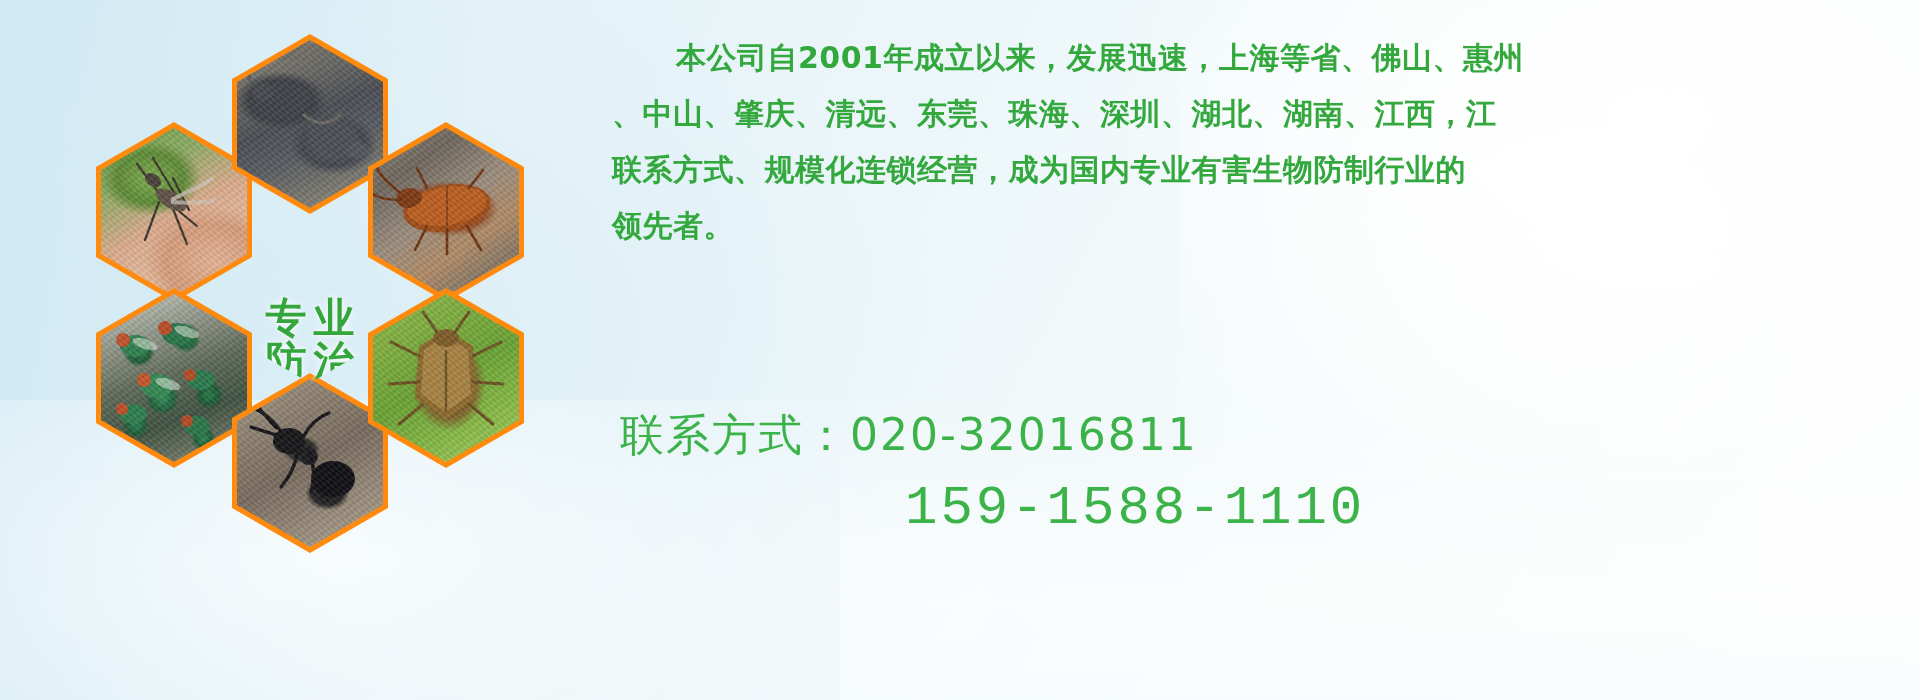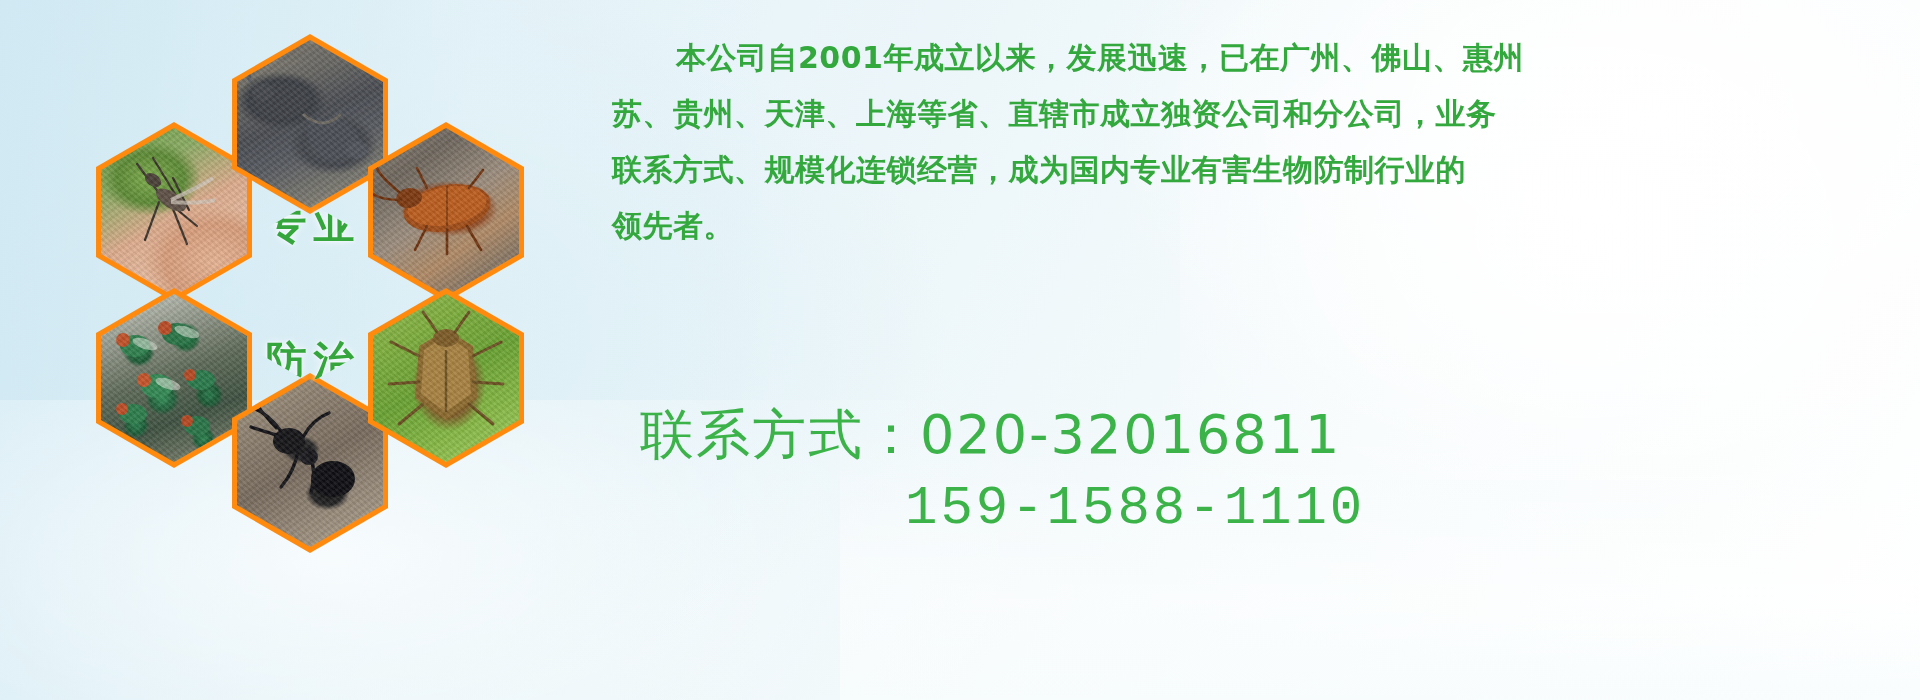--- a/index.html
+++ b/index.html
@@ -49,22 +49,22 @@
   .hex-fly{left:0px;top:272px;}
   .hex-ant{left:136px;top:357px;}
   .hex-stinkbug{left:272px;top:272px;}
 
   .hex-center{
     left:136px;top:187px;width:156px;height:180px;
     background:transparent;
   }
   .hex-center .label{
     position:absolute;left:0;top:0;width:156px;height:180px;
-    display:flex;flex-direction:column;align-items:center;justify-content:space-between;
-    gap:16px;
+    display:flex;flex-direction:column;align-items:center;justify-content:flex-end;
+    gap:0;
   }
   .hex-center .label span{
     font-size:41px;font-weight:bold;color:#34a63c;
     letter-spacing:7px;text-indent:7px;line-height:1.05;
     text-shadow:0 0 3px rgba(255,255,255,0.9),0 0 8px rgba(255,255,255,0.8);
     font-family:"DejaVu Sans","Liberation Sans",sans-serif;
   }
 
   
   .art-mosquito{
@@ -128,21 +128,21 @@
   }
   #about-paragraph .ln{display:block;white-space:nowrap;}
   #about-paragraph .ln.first{text-indent:64px;}
 
   #contact{
     position:absolute;left:620px;top:398px;width:1280px;
     color:#3bb349;
     font-family:"DejaVu Sans","Liberation Sans",sans-serif;
   }
   #contact .line1{
-    font-size:54px;line-height:74px;font-weight:500;letter-spacing:2px;margin-left:20px;
+    font-size:44px;line-height:74px;font-weight:500;letter-spacing:2px;
   }
   #contact .line2{
     font-size:54px;line-height:74px;font-weight:500;letter-spacing:3px;
     padding-left:285px;
     font-family:Liberation Mono, monospace;
   }
 </style>
 </head>
 <body>
 
@@ -288,22 +288,22 @@
     <div class="hex hex-center">
       <div class="label">
         <span>专业</span>
         <span>防治</span>
       </div>
     </div>
   </div>
 
   <div id="copy">
     <div id="about-paragraph">
-      <span class="ln first">本公司自2001年成立以来，发展迅速，已在广州、佛山、惠州</span>
-      <span class="ln">苏、贵州、天津、上海等省、直辖市成立独资公司和分公司，业务</span>
+      <span class="ln first">本公司自2001年成立以来，发展迅速，上海等省、佛山、惠州</span>
+      <span class="ln">、中山、肇庆、清远、东莞、珠海、深圳、湖北、湖南、江西，江</span>
       <span class="ln">联系方式、规模化连锁经营，成为国内专业有害生物防制行业的</span>
       <span class="ln">领先者。</span>
     </div>
   </div>
 
   <div id="contact">
     <div class="line1">联系方式：020-32016811</div>
     <div class="line2">159-1588-1110</div>
   </div>
 

